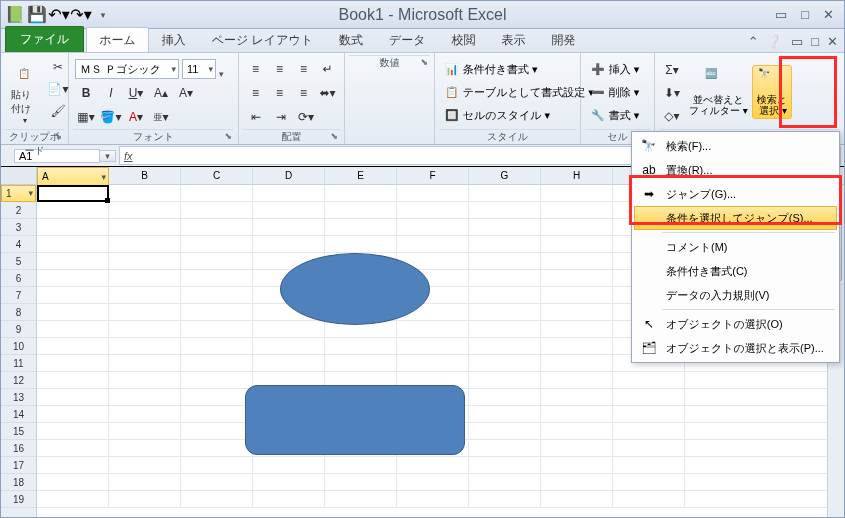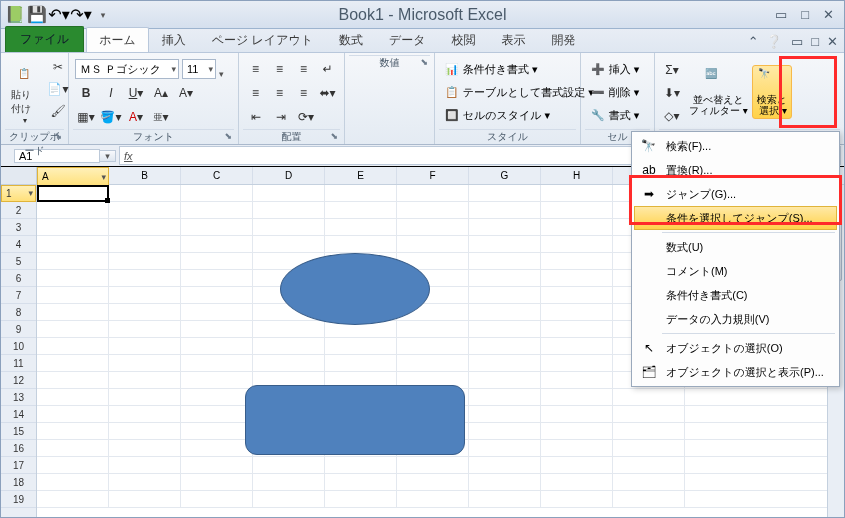--- a/index.html
+++ b/index.html
@@ -8,21 +8,21 @@
 
 .titlebar { height: 28px; background: linear-gradient(#e8edf5, #d5e0ee); display: flex; align-items: center; padding: 0 4px; border-bottom: 1px solid #9db4cf; position: relative; }
 .qat { display: flex; gap: 2px; align-items: center; }
 .qat .ic { width: 20px; height: 20px; display: flex; align-items: center; justify-content: center; }
 .titlebar .title { position: absolute; left: 50%; transform: translateX(-50%); font-size: 16px; color: #4a5a6a; }
 .winbtns { margin-left: auto; display: flex; gap: 14px; color: #4a5a6a; font-size: 13px; padding-right: 6px; }
 
 
 .tabs { height: 24px; background: linear-gradient(#e8edf5,#dfe7f1); display: flex; align-items: flex-end; border-bottom: 1px solid #b8c7db; position: relative; }
 .tab { padding: 4px 12px 3px; font-size: 12px; color: #3b3b3b; border: 1px solid transparent; border-bottom: none; cursor: pointer; }
-.tab.file { background: #2a8a2f; color: #0f172a; border-color: #237025; border-radius: 2px 2px 0 0; margin: 0 2px 0 4px; padding: 4px 14px; }
+.tab.file { background: #2a8a2f; color: #ffffff; border-color: #237025; border-radius: 2px 2px 0 0; margin: 0 2px 0 4px; padding: 4px 14px; }
 .tab.active { background: #fdfdfd; border-color: #b8c7db; border-radius: 2px 2px 0 0; }
 .tabs-right { position: absolute; right: 6px; bottom: 3px; display: flex; gap: 8px; color: #4a5a6a; font-size: 13px; align-items: center; }
 
 
 .ribbon { height: 92px; background: linear-gradient(#f5f7fa, #e4ebf3); border-bottom: 1px solid #aab9cc; display: flex; }
 .group { border-right: 1px solid #c4d0de; display: flex; flex-direction: column; padding: 2px 4px 0; }
 .group-body { flex: 1; display: flex; }
 .group-label { height: 15px; font-size: 10px; color: #4a5a6a; text-align: center; border-top: 1px solid #d3dce8; position: relative; }
 .group-label .launcher { position: absolute; right: 2px; top: 1px; font-size: 9px; color: #6b7a8a; }
 .bigbtn { display: flex; flex-direction: column; align-items: center; justify-content: center; padding: 2px 6px; font-size: 10px; color: #333; cursor: pointer; }
@@ -527,24 +527,20 @@
       <span class="mic">➡</span>
       <span>ジャンプ(G)...</span>
     </div>
   <div class="mi hl">
       <span class="mic"></span>
       <span>条件を選択してジャンプ(S)...</span>
     </div>
   <div class="msep"></div>
   <div class="mi">
       <span class="mic"></span>
-      <span>数式(U)</span>
-    </div>
-  <div class="mi">
-      <span class="mic"></span>
       <span>コメント(M)</span>
     </div>
   <div class="mi">
       <span class="mic"></span>
       <span>条件付き書式(C)</span>
     </div>
   <div class="mi">
       <span class="mic"></span>
       <span>データの入力規則(V)</span>
     </div>

